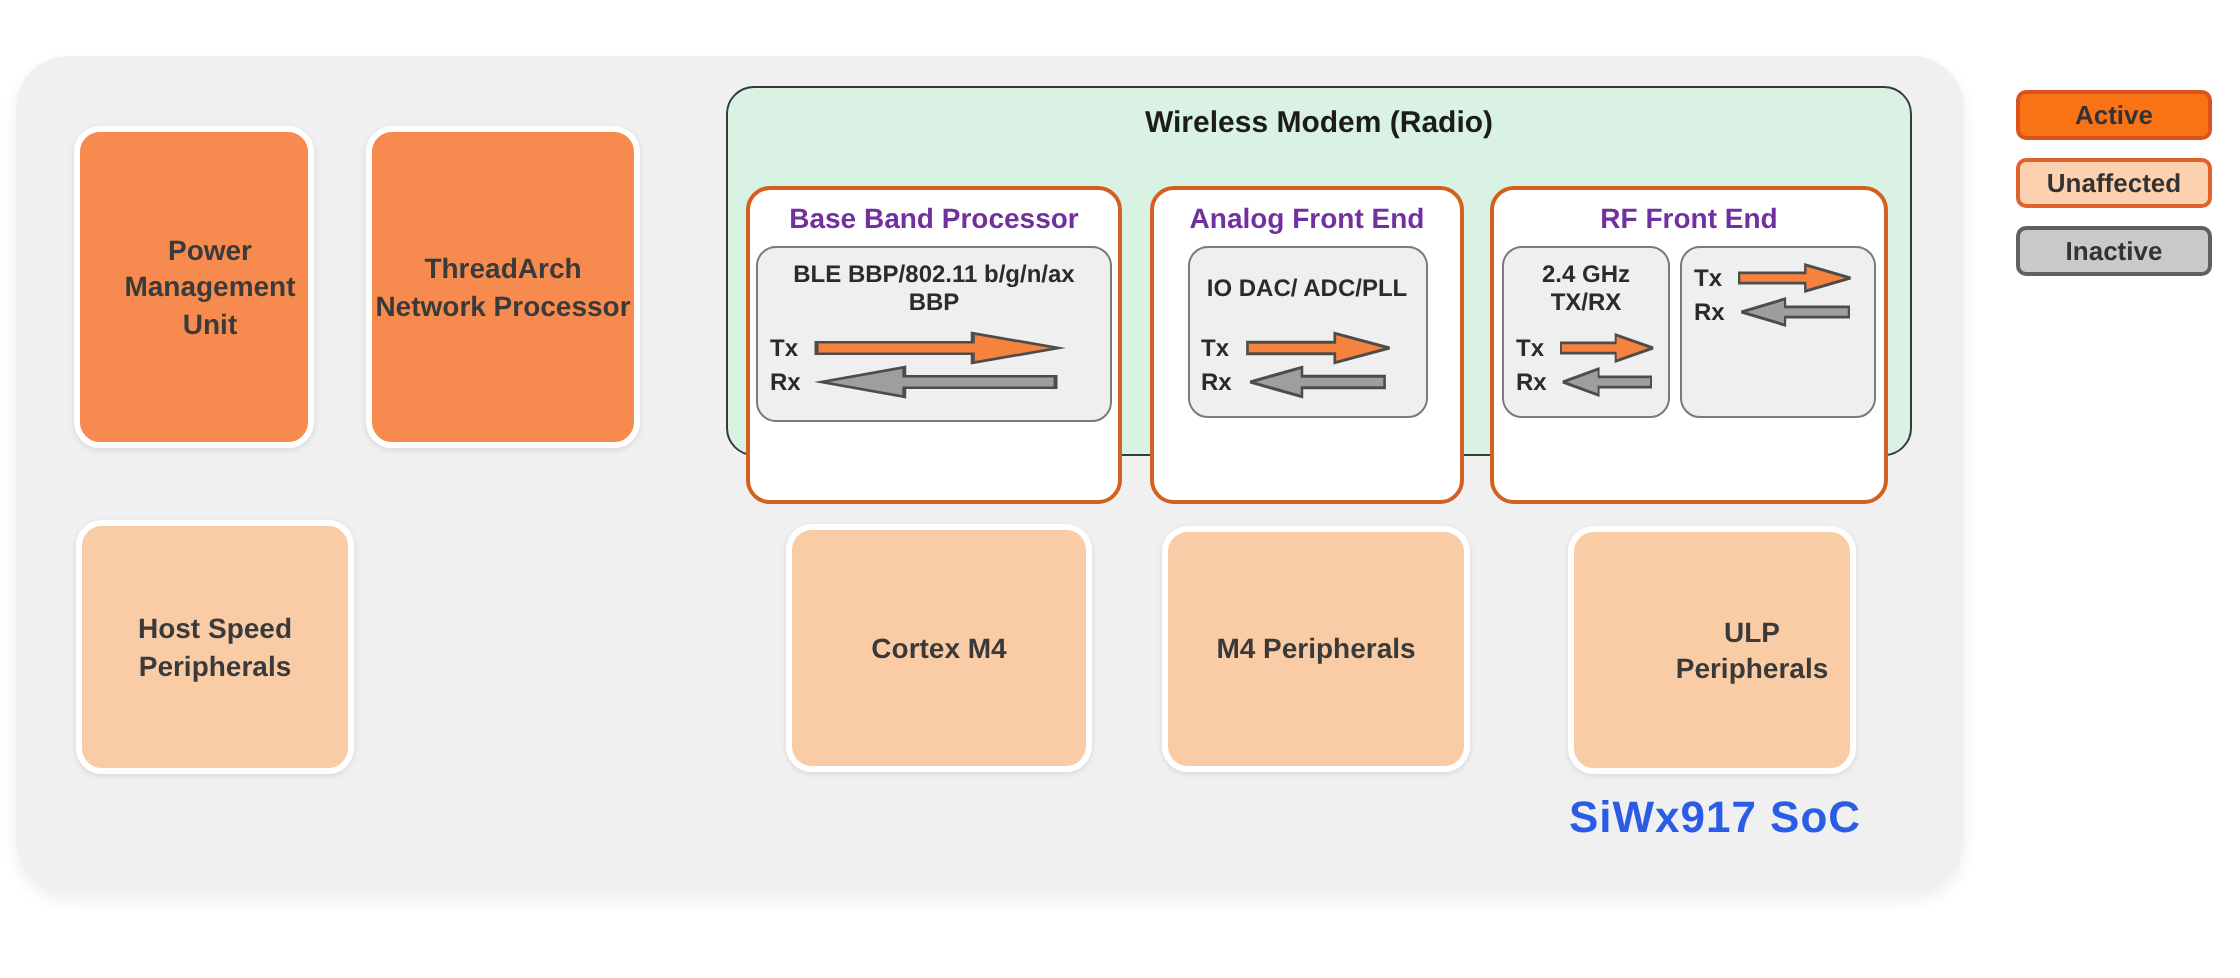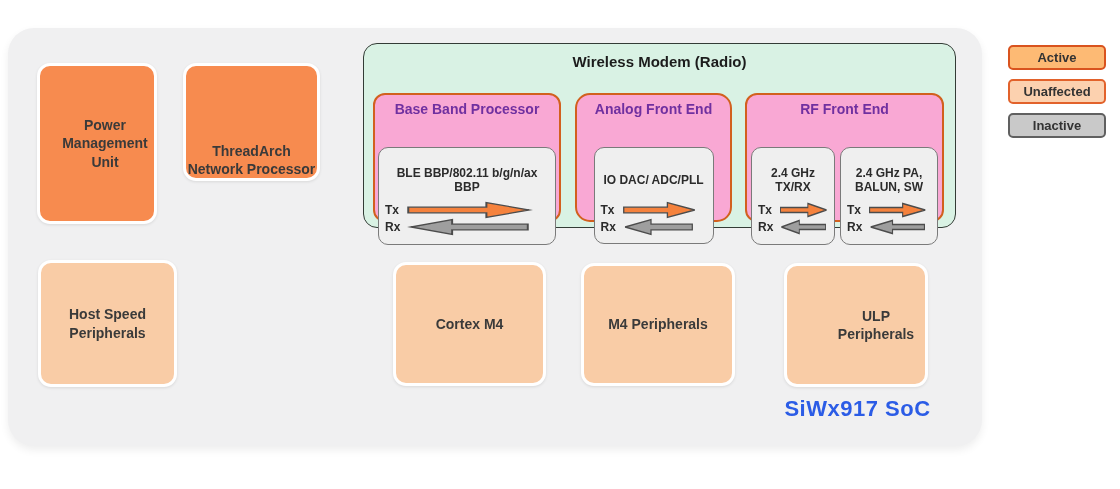--- a/index.html
+++ b/index.html
@@ -15,54 +15,54 @@
   .block {
     position:absolute; box-sizing:border-box;
     display:flex; align-items:center; justify-content:center; text-align:center;
     font-weight:bold; font-size:14px; color:#3a3a3a; line-height:1.3;
     border:3px solid #ffffff; border-radius:13px;
     box-shadow:0 1px 3px rgba(0,0,0,0.10);
   }
   .block.active { background:#f78b4f; }
   .block.unaffected { background:#f9cca6; }
   .blk-pmu        { left:29px;  top:35px;  width:120px; height:161px;padding-left:16px; }
-  .blk-threadarch { left:175px; top:35px;  width:137px; height:118px;align-items:flex-end; }
+  .blk-threadarch { left:175px; top:35px;  width:137px; height:161px; }
   .blk-hostspeed  { left:30px;  top:232px; width:139px; height:127px; }
   .blk-security   { left:199px; top:230px; width:140px; height:129px; }
   .blk-cortexm4   { left:385px; top:234px; width:153px; height:124px;justify-content:center; }
   .blk-m4periph   { left:573px; top:235px; width:154px; height:123px; }
   .blk-ulpperiph  { left:776px; top:235px; width:144px; height:124px;padding-left:40px; }
   .blk-ulpperiph .block-label { max-width:84px; }
 
   .modem {
     position:absolute; left:355px; top:15px; width:593px; height:185px;
     box-sizing:border-box; background:#d9f2e4;
     border:1.5px solid #333c36; border-radius:14px;
   }
   .modem-title {
     text-align:center; margin-top:9px;
     font-size:15px; font-weight:bold; color:#1c1c1c;
   }
   .section {
-    position:absolute; box-sizing:border-box; top:49px; height:129px;
-    background:#f9a8d4; border:2px solid #d2601e; border-radius:12px;
-    display:flex; flex-direction:column; align-items:center; padding-top:5px;gap:24px;
+    position:absolute; box-sizing:border-box; top:49px; height:159px;
+    background:#ffffff; border:2px solid #d2601e; border-radius:12px;
+    display:flex; flex-direction:column; align-items:center; padding-top:5px;
   }
   .sec-bbp { left:9px;   width:188px; }
-  .sec-afe { left:211px; width:157px;border-radius:15px; }
+  .sec-afe { left:211px; width:157px; }
   .sec-rfe { left:381px; width:199px; }
   .section-title {
     color:#7030a0; font-weight:bold; font-size:14px; margin:1px 0 6px 0;
     white-space:nowrap;
   }
   .units { display:flex; gap:5px; align-items:stretch; }
   .unit {
     box-sizing:border-box; background:#efefef;
     border:1.5px solid #7a7a7a; border-radius:10px;
-    padding:18px 6px 8px 6px;
+    padding:6px 6px 8px 6px;
     display:flex; flex-direction:column; align-items:center; justify-content:flex-start;
   }
   .unit-bbp  { width:178px; min-height:88px; }
   .unit-afe  { width:120px; min-height:86px; }
   .unit-rfe1 { width:84px;  min-height:86px; }
   .unit-rfe2 { width:98px;  min-height:86px; }
   .unit-label {
     font-size:12px; font-weight:bold; color:#2b2b2b; text-align:center;
     line-height:1.2; margin-bottom:7px; min-height:28px;
     display:flex; align-items:center;
@@ -77,21 +77,21 @@
   }
   .legend {
     position:absolute; left:1008px; top:45px;
     display:flex; flex-direction:column; gap:9px;
   }
   .legend-item {
     box-sizing:border-box; width:98px; height:25px; border-radius:5px;
     border:2px solid; display:flex; align-items:center; justify-content:center;
     font-size:13px; font-weight:bold; color:#333333;
   }
-  .legend-active     { background:#fdba74; border-color:#d9531e; }
+  .legend-active     { background:#f97316; border-color:#d9531e; }
   .legend-inactive   { background:#c9c9c9; border-color:#606060; }
   .legend-unaffected { background:#fcd1af; border-color:#e2622b; }
 </style>
 </head>
 <body>
 
 <div class="soc-container">
 
   <div class="block active blk-pmu">
     <span class="block-label">Power Management Unit</span>
@@ -157,21 +157,20 @@
               </svg>
           </div>
           <div class="sig-row">
             <span class="sig-label">Rx</span>
             <svg class="arrow" width="46" height="16" viewBox="0 0 100 22" preserveAspectRatio="none">
                 <polygon points="99,7.5 42,7.5 42,2 3,11 42,20 42,14.5 99,14.5" fill="#9e9e9e" stroke="#4c4c4c" stroke-width="2"></polygon>
               </svg>
           </div>
         </div>
         <div class="unit unit-rfe2">
-          <div class="unit-label">2.4 GHz PA, BALUN, SW</div>
           <div class="sig-row">
             <span class="sig-label">Tx</span>
             <svg class="arrow" width="58" height="16" viewBox="0 0 100 22" preserveAspectRatio="none">
                 <polygon points="1,7.5 58,7.5 58,2 97,11 58,20 58,14.5 1,14.5" fill="#f5823d" stroke="#4c4c4c" stroke-width="2"></polygon>
               </svg>
           </div>
           <div class="sig-row">
             <span class="sig-label">Rx</span>
             <svg class="arrow" width="56" height="16" viewBox="0 0 100 22" preserveAspectRatio="none">
                 <polygon points="99,7.5 42,7.5 42,2 3,11 42,20 42,14.5 99,14.5" fill="#9e9e9e" stroke="#4c4c4c" stroke-width="2"></polygon>

